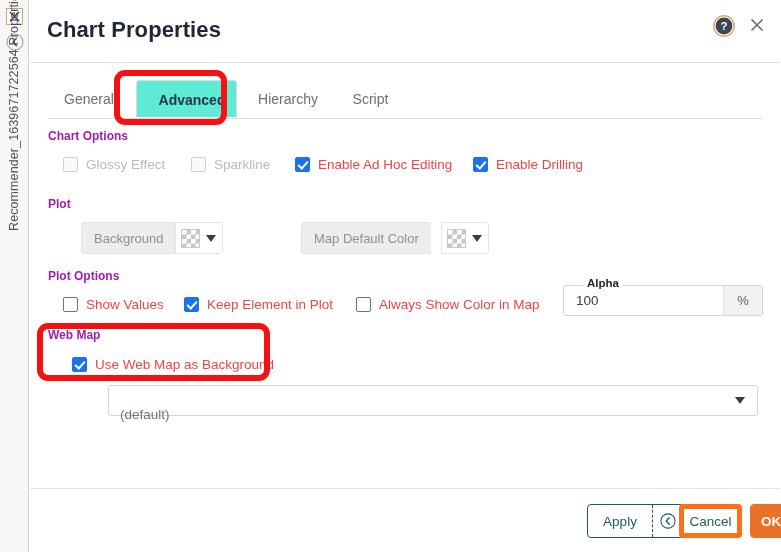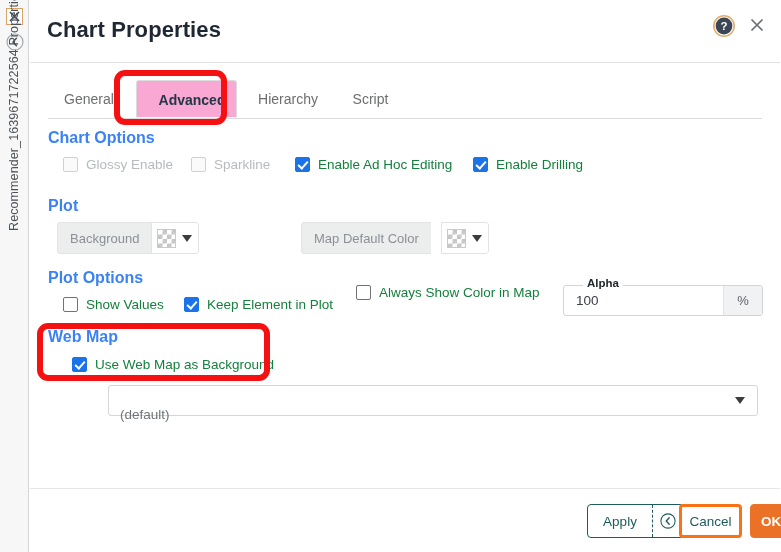--- a/index.html
+++ b/index.html
@@ -117,33 +117,33 @@
     line-height: 38px;
     font-size: 14px;
     color: #6d6e6f;
     cursor: pointer;
     text-align: center;
     box-sizing: border-box;
   }
   .tab.active {
     color: #243746;
     font-weight: bold;
-    background: #f9a8d4;
+    background: #5eead4;
     border: 1px solid #dcdcdc;
     border-bottom: 1px solid #ffffff;
     border-radius: 3px 3px 0 0;
     padding-left: 11px;
   }
 
   
   .section-title {
     position: absolute;
-    font-size: 16px;
+    font-size: 12px;
     font-weight: bold;
-    color: #3b82f6;
+    color: #a21caf;
   }
 
   
   .cbx-item {
     position: absolute;
     display: flex;
     align-items: center;
     cursor: pointer;
     white-space: nowrap;
   }
@@ -169,21 +169,21 @@
     position: absolute;
     left: 4px; top: 0.5px;
     width: 4px; height: 8px;
     border: solid #ffffff;
     border-width: 0 2px 2px 0;
     transform: rotate(42deg);
   }
   .cbx-label {
     margin-left: 8px;
     font-size: 13.5px;
-    color: #15803d;
+    color: #ef4444;
   }
   .cbx-label.disabled { color: #b7bbbe; }
 
   
   .color-combo {
     position: absolute;
     display: flex;
     height: 32px;
     border-radius: 3px;
     overflow: hidden;
@@ -333,21 +333,21 @@
   }
   #apply-dropdown {
     width: 30px;
     border-left: 1px dashed #1e5b5e;
     display:flex; align-items:center; justify-content:center;
     cursor: pointer;
   }
   #cancel-button {
     left: 649px; top: 15px;
     width: 63px;
-    border: 3px solid #f97316;
+    border: 5px solid #f97316;
     color: #1e5b5e;
   }
   #ok-button {
     left: 720px; top: 15px;
     width: 42px;
     border: 1px solid #ea7125;
     background: #ea7125;
     color: #ffffff;
     font-weight: bold;
   }
@@ -405,38 +405,38 @@
       <div class="tab" style="left:0px;   width:82px;">General</div>
       <div class="tab active" style="left:88px;  width:101px;">Advanced</div>
       <div class="tab" style="left:196px; width:88px;">Hierarchy</div>
       <div class="tab" style="left:290px; width:65px;">Script</div>
     </div>
 
     <div class="section-title" style="left:18px; top:66px;">Chart Options</div>
 
     <div class="cbx-item" style="left:33px; top:94px;">
       <span class="cbx off disabled"></span>
-      <span class="cbx-label disabled">Glossy Enable</span>
+      <span class="cbx-label disabled">Glossy Effect</span>
     </div>
     <div class="cbx-item" style="left:161px; top:94px;">
       <span class="cbx off disabled"></span>
       <span class="cbx-label disabled">Sparkline</span>
     </div>
     <div class="cbx-item" style="left:265px; top:94px;">
       <span class="cbx on"></span>
       <span class="cbx-label">Enable Ad Hoc Editing</span>
     </div>
     <div class="cbx-item" style="left:443px; top:94px;">
       <span class="cbx on"></span>
       <span class="cbx-label">Enable Drilling</span>
     </div>
 
     <div class="section-title" style="left:18px; top:134px;">Plot</div>
 
-    <div class="color-combo" style="left:27px; top:159px;">
+    <div class="color-combo" style="left:51px; top:159px;">
       <div class="cc-label">Background</div>
       <div class="cc-swatchbtn">
         <span class="swatch"></span>
         <span class="caret-down"></span>
       </div>
     </div>
 
     <div class="color-combo" style="left:271px; top:159px;gap:10px;">
       <div class="cc-label">Map Default Color</div>
       <div class="cc-swatchbtn">
@@ -454,21 +454,21 @@
     <div class="section-title" style="left:18px; top:206px;">Plot Options</div>
 
     <div class="cbx-item" style="left:33px; top:234px;">
       <span class="cbx off"></span>
       <span class="cbx-label">Show Values</span>
     </div>
     <div class="cbx-item" style="left:154px; top:234px;">
       <span class="cbx on"></span>
       <span class="cbx-label">Keep Element in Plot</span>
     </div>
-    <div class="cbx-item" style="left:326px; top:222px;text-align:right;">
+    <div class="cbx-item" style="left:326px; top:234px;text-align:right;">
       <span class="cbx off"></span>
       <span class="cbx-label">Always Show Color in Map</span>
     </div>
 
     <div class="section-title" style="left:18px; top:265px;">Web Map</div>
 
     <div class="cbx-item" style="left:33px; top:294px;padding-left:9px;">
       <span class="cbx on"></span>
       <span class="cbx-label">Use Web Map as Background</span>
     </div>

